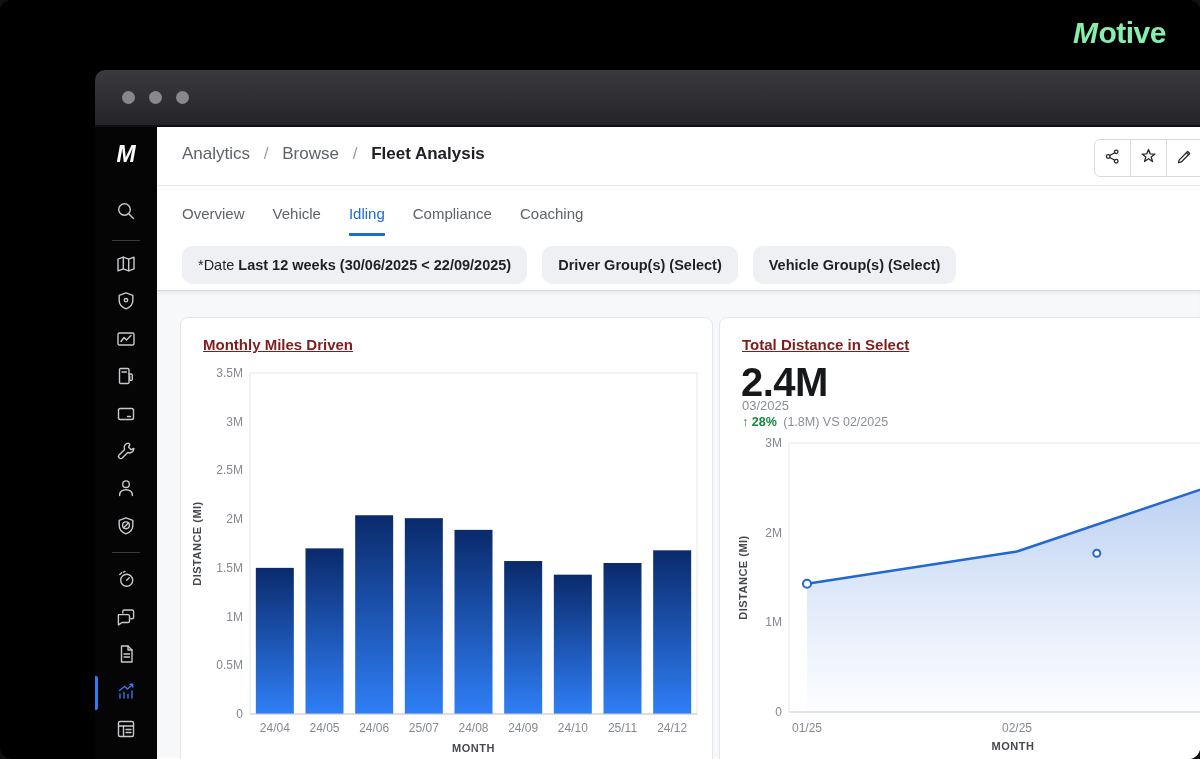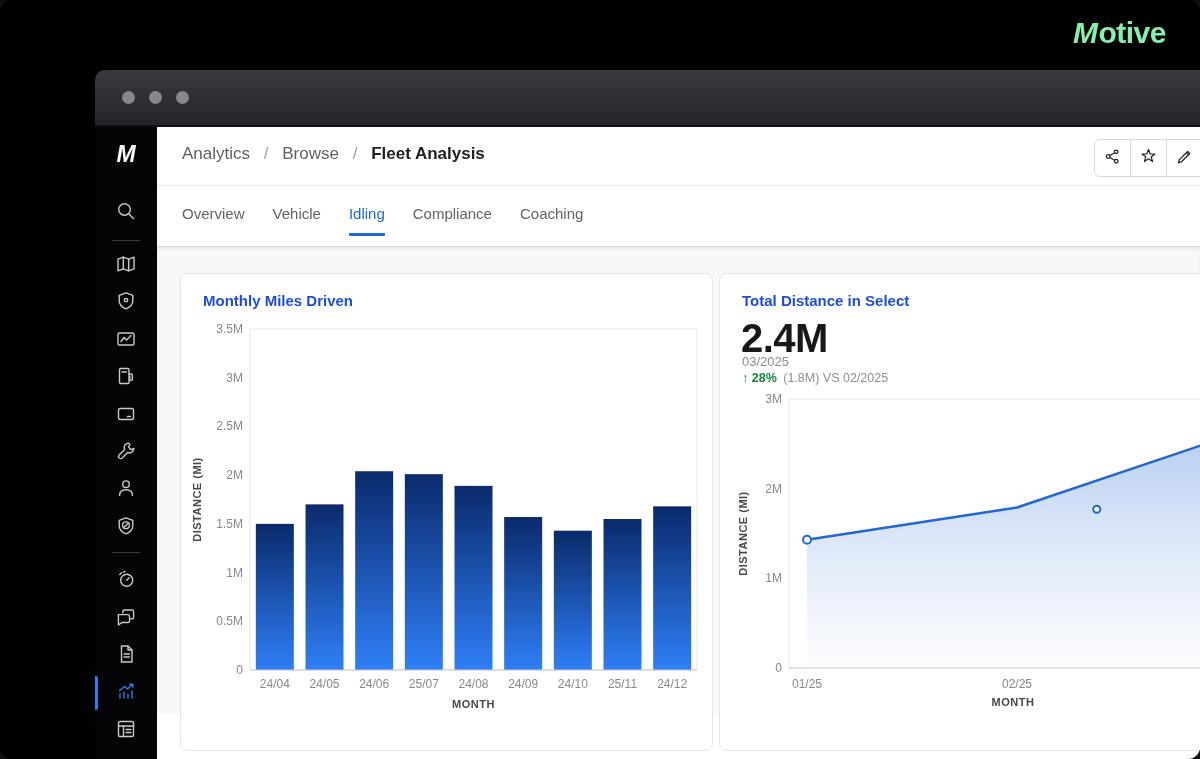--- a/index.html
+++ b/index.html
@@ -45,21 +45,21 @@
   .tab.active { color:#1a6bd8; border-bottom-color:#1a6bd8; border-radius:0 0 1px 1px; }
 
   .filters-row { position:relative; height:44px; padding-left:25px; display:flex; gap:15px; }
   .pill { height:38px; background:#eef0f3; border-radius:10px; padding:0 16px; display:flex; align-items:center; font-size:14.5px; color:#1f2023; font-weight:700; white-space:nowrap; cursor:pointer; }
   .pill .prefix { font-weight:400; margin-right:4px; }
 
   .content { position:relative; height:468px; background:#f7f8fa; border-top:1px solid #d8dadd; box-shadow:inset 0 3px 4px -2px rgba(0,0,0,0.10); padding:26px 0 0 23px; display:flex; gap:6px; }
   .card { position:relative; flex:none; background:#fff; border:1px solid #e4e6e9; border-radius:8px; height:478px; }
   .card.left { width:533px; }
   .card.right { width:622px; }
-  .card-title { position:absolute; left:22px; top:18px; font-size:15px; font-weight:700; color:#1d4ed8; }
+  .card-title { position:absolute; left:22px; top:18px; font-size:15px; font-weight:700; color:#7f1d1d;text-decoration:underline; }
   .kpi-value { position:absolute; left:21px; top:42px; font-size:40px; font-weight:800; color:#17181a; letter-spacing:-0.5px; }
   .kpi-period { position:absolute; left:22px; top:80px; font-size:13px; color:#8a8f95; }
   .kpi-delta { position:absolute; left:22px; top:97px; font-size:12.5px; color:#8a8f95; }
   .kpi-delta .up { font-weight:600; margin-right:3px; }
   .chart-svg { position:absolute; left:0; top:0; }
 </style>
 </head>
 <body>
 
 <div class="frame">
@@ -217,20 +217,32 @@
         </div>
 
         <div class="tabs-row">
           <div class="tab">Overview</div>
           <div class="tab">Vehicle</div>
           <div class="tab active">Idling</div>
           <div class="tab">Compliance</div>
           <div class="tab">Coaching</div>
         </div>
 
+        <div class="filters-row">
+          <div class="pill">
+            <span class="prefix">*Date</span>
+            <span>Last 12 weeks (30/06/2025 &lt; 22/09/2025)</span>
+          </div>
+          <div class="pill">
+            <span>Driver Group(s) (Select)</span>
+          </div>
+          <div class="pill">
+            <span>Vehicle Group(s) (Select)</span>
+          </div>
+        </div>
 
         <div class="content">
           <div class="card left">
             <svg id="bar-chart" class="chart-svg" width="533" height="478">
                 <defs>
                   <linearGradient id="barGrad" x1="0" y1="0" x2="0" y2="1">
                     <stop offset="0%" stop-color="#0a2a6b"></stop>
                     <stop offset="100%" stop-color="#2f7ff7"></stop>
                   </linearGradient>
                 </defs>

